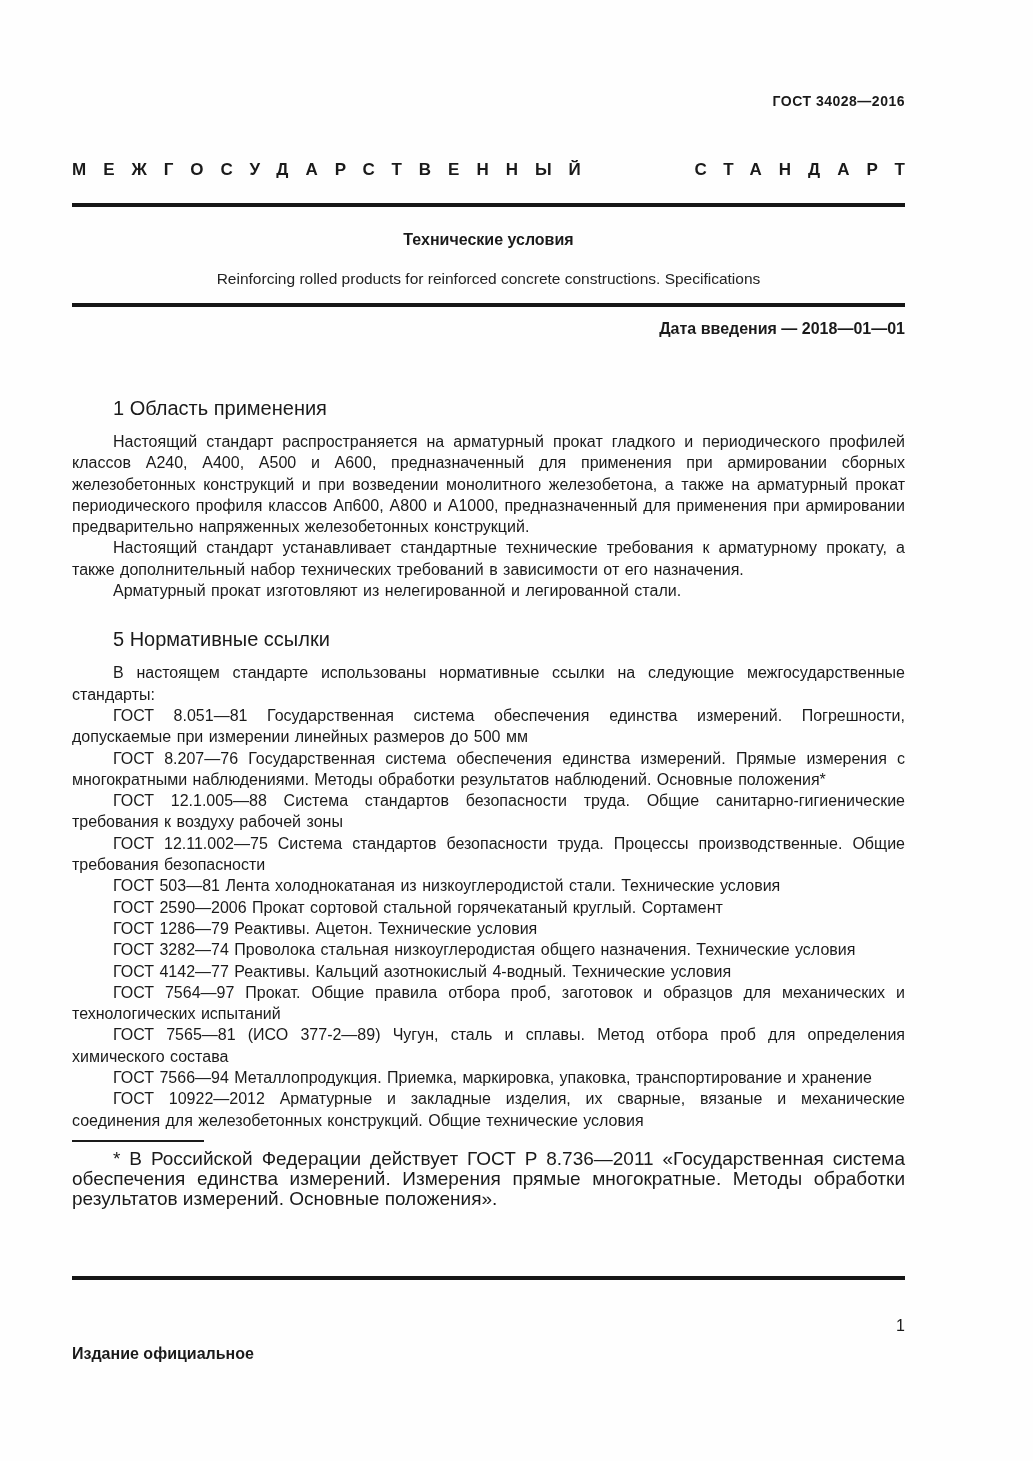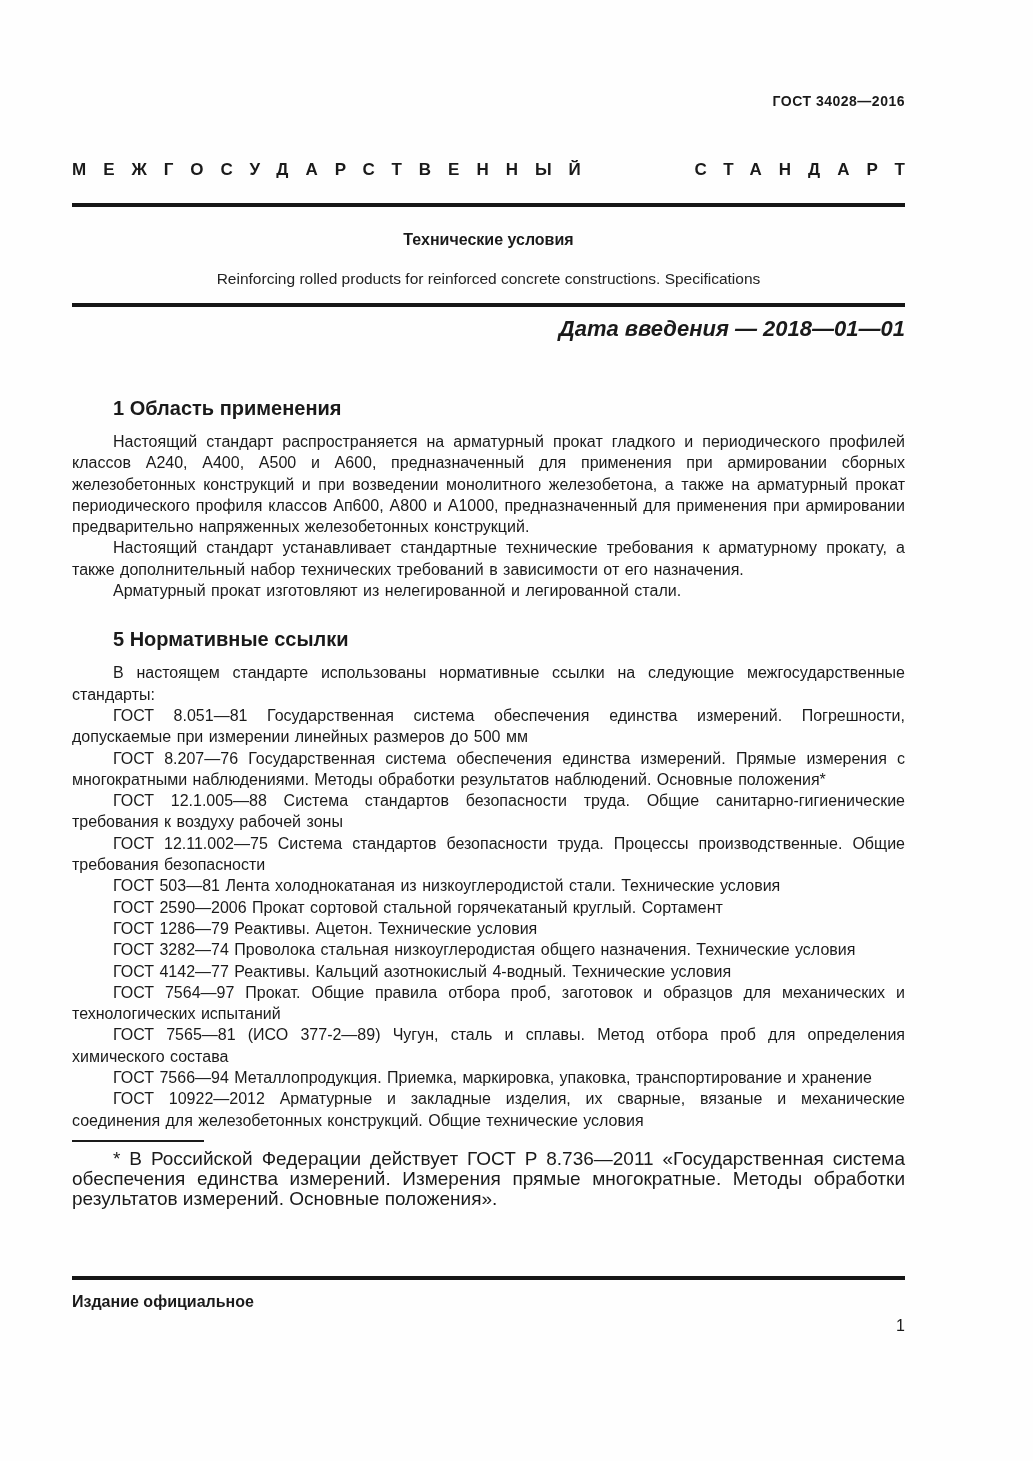--- a/index.html
+++ b/index.html
@@ -70,31 +70,30 @@
     margin-top: 19px;
     text-align: center;
     font-size: 15.5px;
     line-height: 19px;
     color: #222;
   }
   .effective-date {
     margin-top: 12px;
     text-align: right;
     font-weight: bold;
-    font-size: 22px;
-    line-height: 19px;
-    font-style: italic;
+    font-size: 16px;
+    line-height: 19px;
   }
   h2.sec-heading {
     margin: 10px;
     margin-top: 58px;
     margin-left: 41px;
     font-size: 20px;
     line-height: 24px;
-    font-weight: bold;
+    font-weight: normal;
   }
   h2.sec-heading.second {
     margin-top: 26px;
   }
   .body-text p {
     margin: 0;
     text-align: justify;
     text-indent: 41px;
     font-size: 16px;
     line-height: 21.3px;
@@ -119,21 +118,21 @@
     position: absolute;
     left: 72px;
     right: 128px;
     top: 1276px;
     height: 4px;
     background: #161616;
   }
   .edition-note {
     position: absolute;
     left: 72px;
-    top: 1292px;
+    top: 1344px;
     font-weight: bold;
     font-size: 16px;
     line-height: 19px;
   }
   .page-number {
     position: absolute;
     right: 128px;
     top: 1316px;
     font-size: 16px;
     line-height: 19px;

